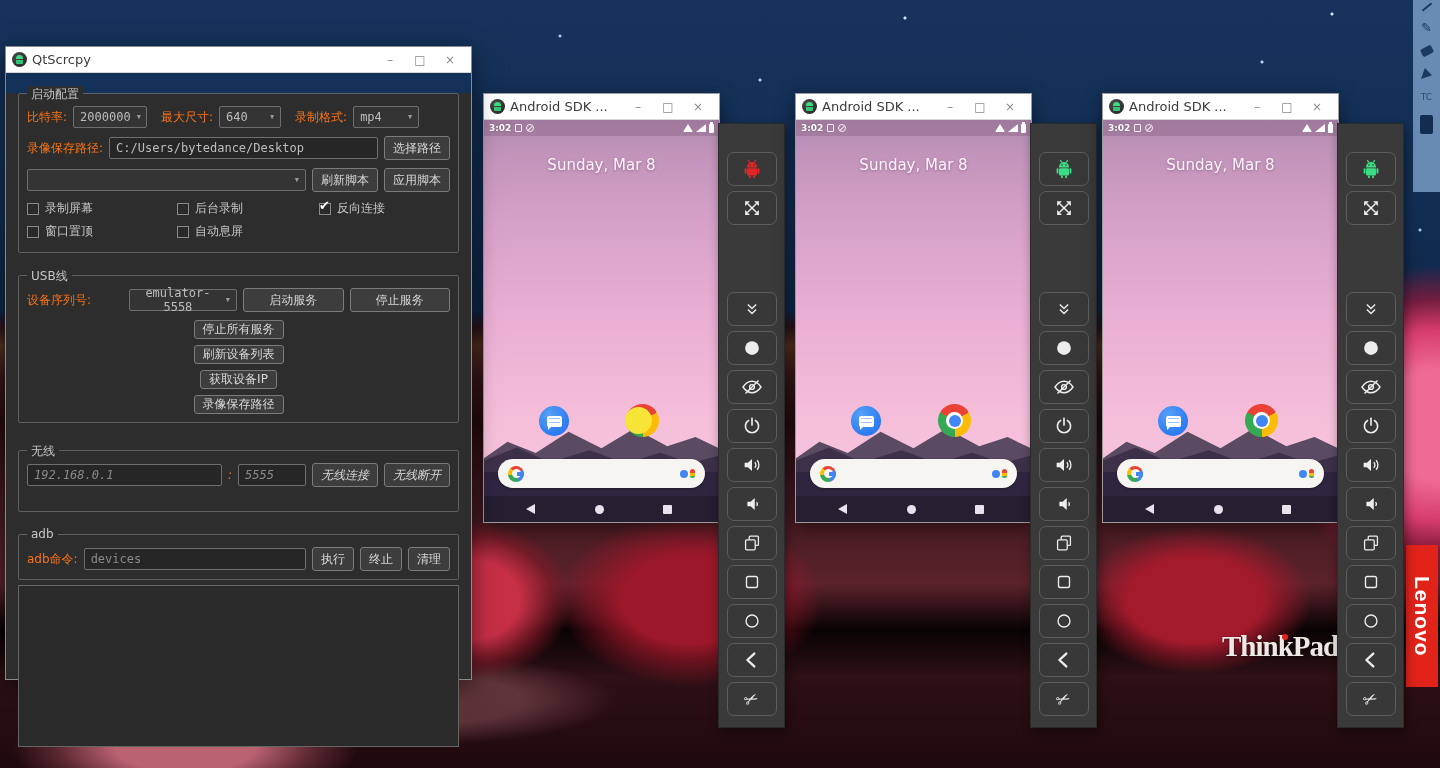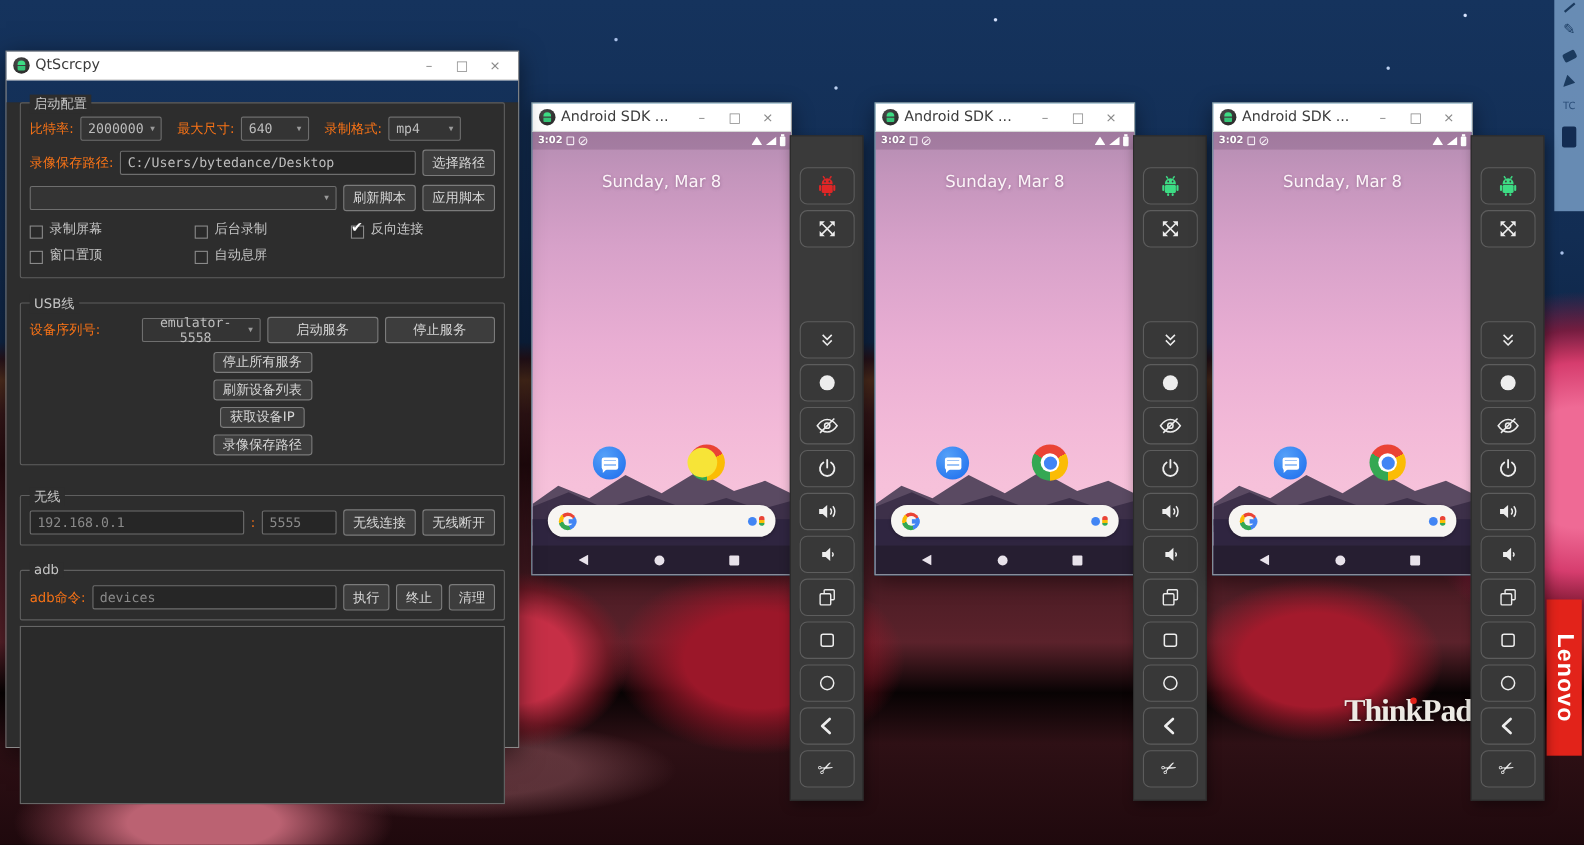--- a/index.html
+++ b/index.html
@@ -61,21 +61,21 @@
   .row{display:flex;align-items:center;margin-bottom:8px;gap:6px;}
   .lbl{color:#f97316;white-space:nowrap;}
   .field,.combo{background:#262626;border:1px solid #6e6e6e;border-radius:2px;color:#bdbdbd;
     font-family:"DejaVu Sans Mono",monospace;font-size:12px;padding:2px 6px;height:22px;
     display:flex;align-items:center;}
   .combo{justify-content:space-between;background:#343434;text-align:center;}
   .combo .arrow{color:#9a9a9a;font-size:7px;margin-left:6px;}
   .btn{background:#3d3d3d;border:1px solid #7b7b7b;border-radius:3px;color:#d8d8d8;font-size:12px;
     height:24px;display:flex;align-items:center;justify-content:center;padding:0 8px;white-space:nowrap;}
   .chk-row{display:flex;margin:2px 0 6px 0;}
-  .chk{display:flex;align-items:flex-end;gap:6px;}
+  .chk{display:flex;align-items:center;gap:6px;}
   .chk .box{width:12px;height:12px;border:1px solid #8a8a8a;background:#2a2a2a;position:relative;flex:0 0 auto;}
   .chk .box .mark{position:absolute;left:-1px;top:-6px;color:#fff;font-size:13px;}
   .qt-console{border:1px solid #666;background:#2a2a2a;height:162px;margin-top:5px;}
 
   .w72{width:74px;} .w62{width:62px;} .w64{width:66px;} .flex1{flex:1;}
 
   
   .emu{position:absolute;top:93px;width:304px;height:642px;z-index:4;}
   .emu-win{position:absolute;left:0;top:0;width:237px;border:1px solid #9b9b9b;background:#0369a1;
     box-shadow:0 5px 18px rgba(0,0,0,.45);}
@@ -246,21 +246,21 @@
       <div class="row" style="margin-bottom:2px;flex-direction:column;">
         <span class="btn flex1">停止所有服务</span>
         <span class="btn flex1">刷新设备列表</span>
         <span class="btn flex1">获取设备IP</span>
         <span class="btn flex1">录像保存路径</span>
       </div>
     </div>
 
     <div class="grp" style="margin-top:27px;">
       <span class="grp-label">无线</span>
-      <div class="row" style="margin-bottom:2px;">
+      <div class="row" style="margin-bottom:18px;font-style:italic;">
         <span class="field flex1" style="color:#8a8a8a;">192.168.0.1</span>
         <span class="lbl">:</span>
         <span class="field" style="width:68px;color:#8a8a8a;">5555</span>
         <span class="btn">无线连接</span>
         <span class="btn">无线断开</span>
       </div>
     </div>
 
     <div class="grp" style="margin-top:22px;">
       <span class="grp-label">adb</span>

